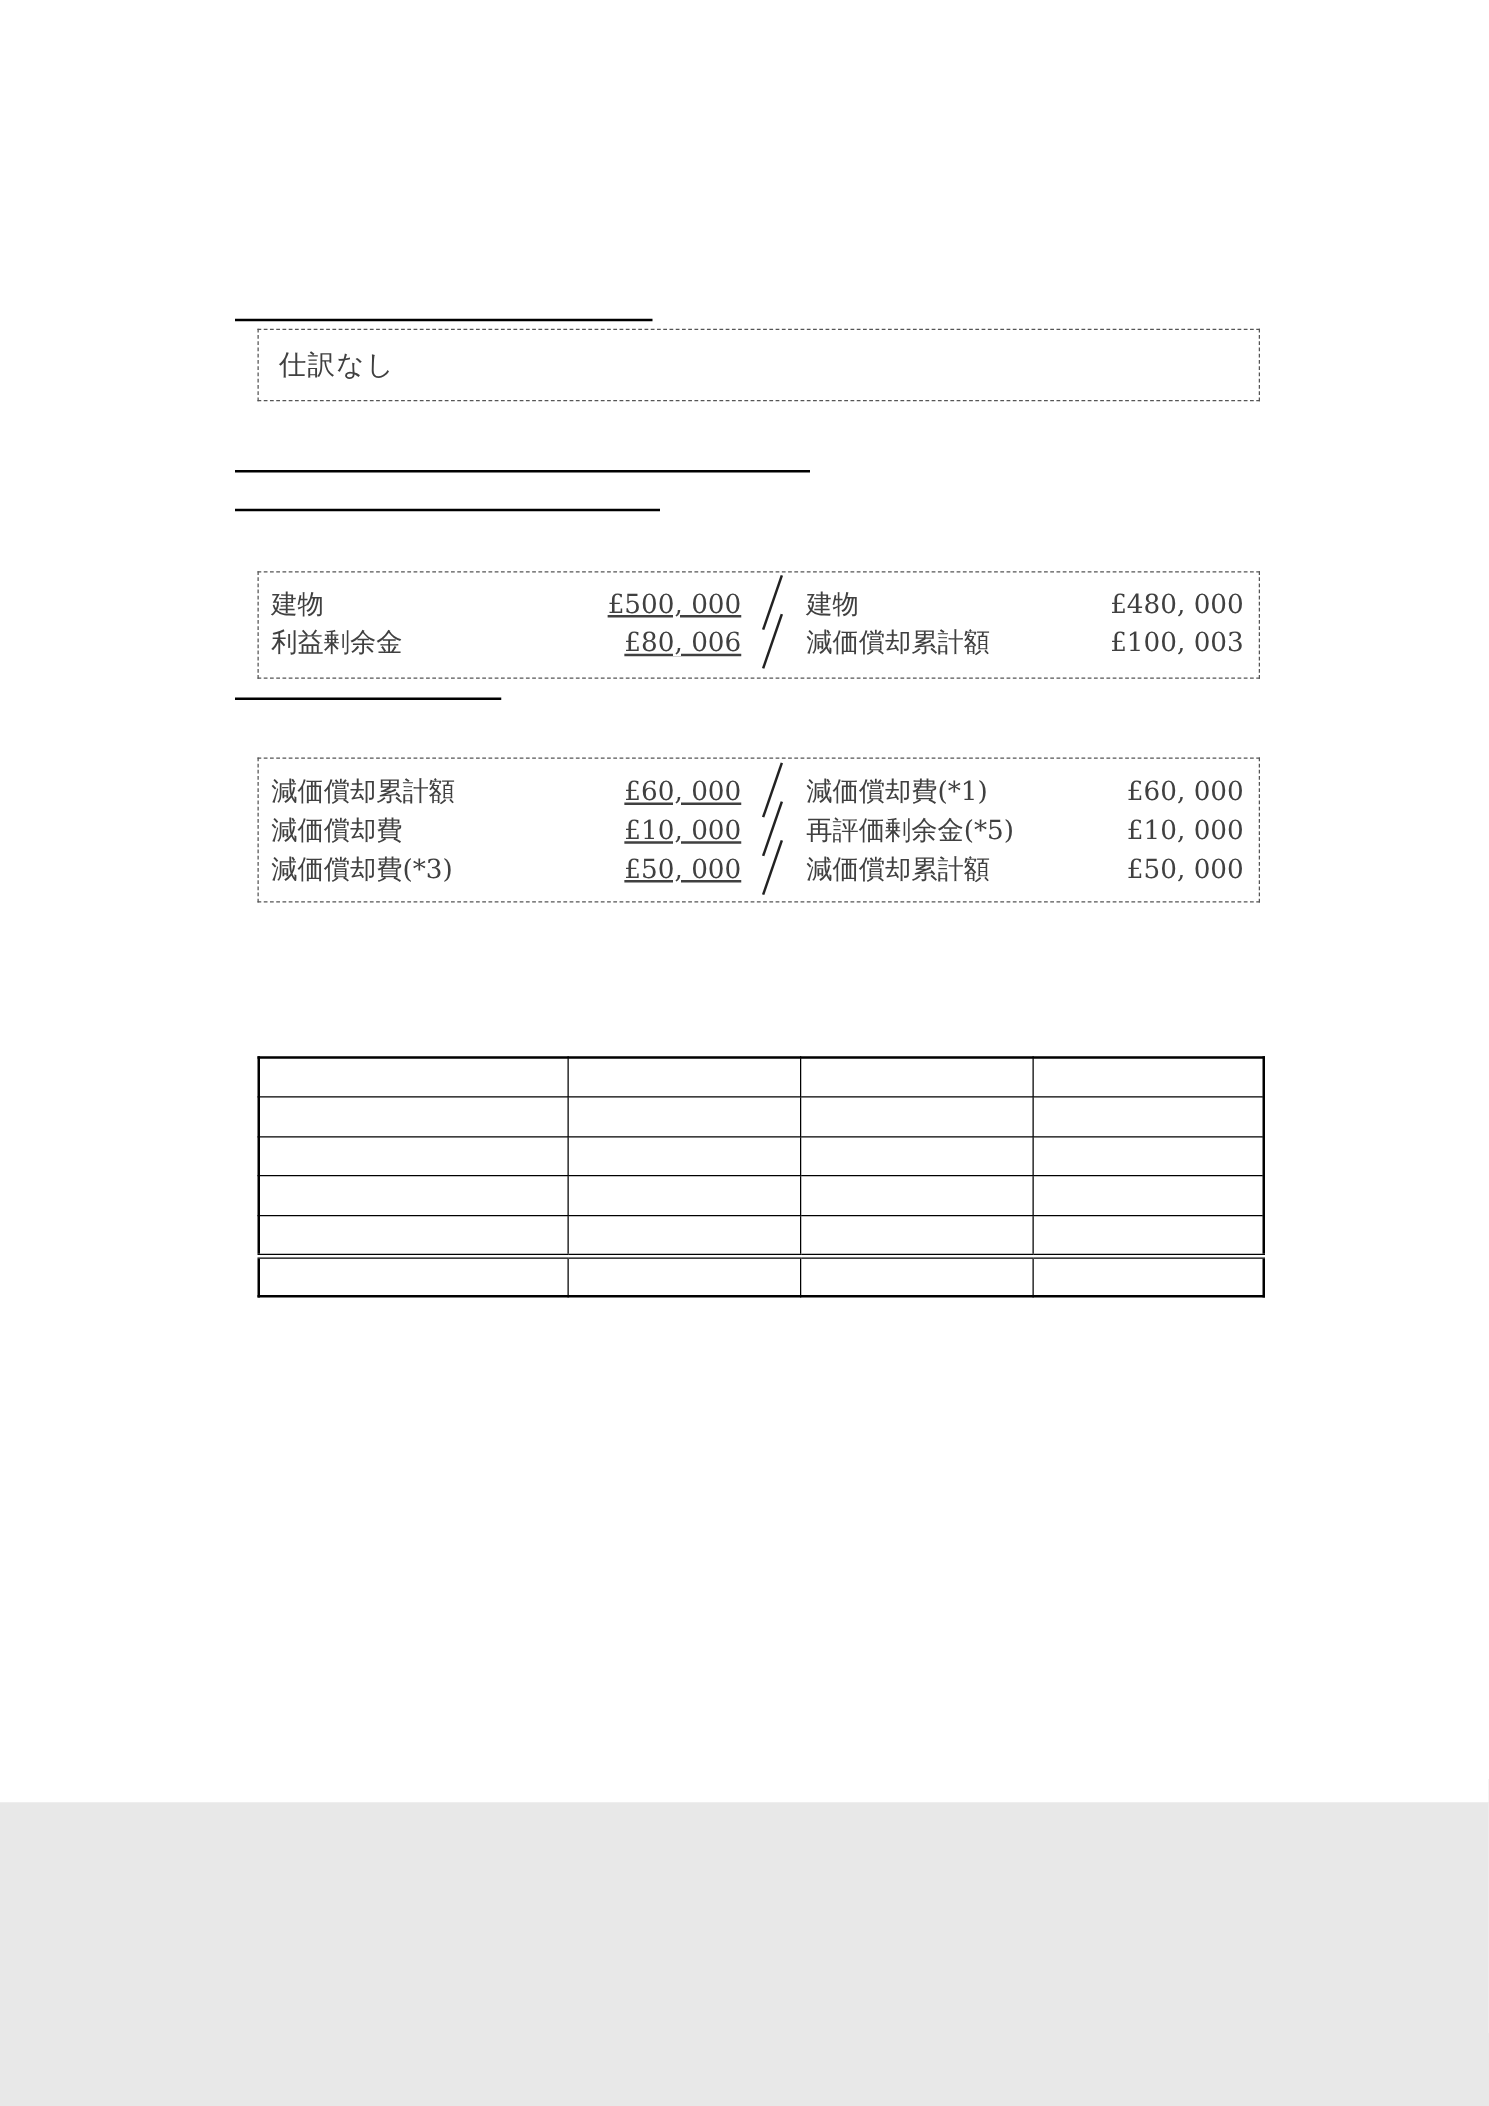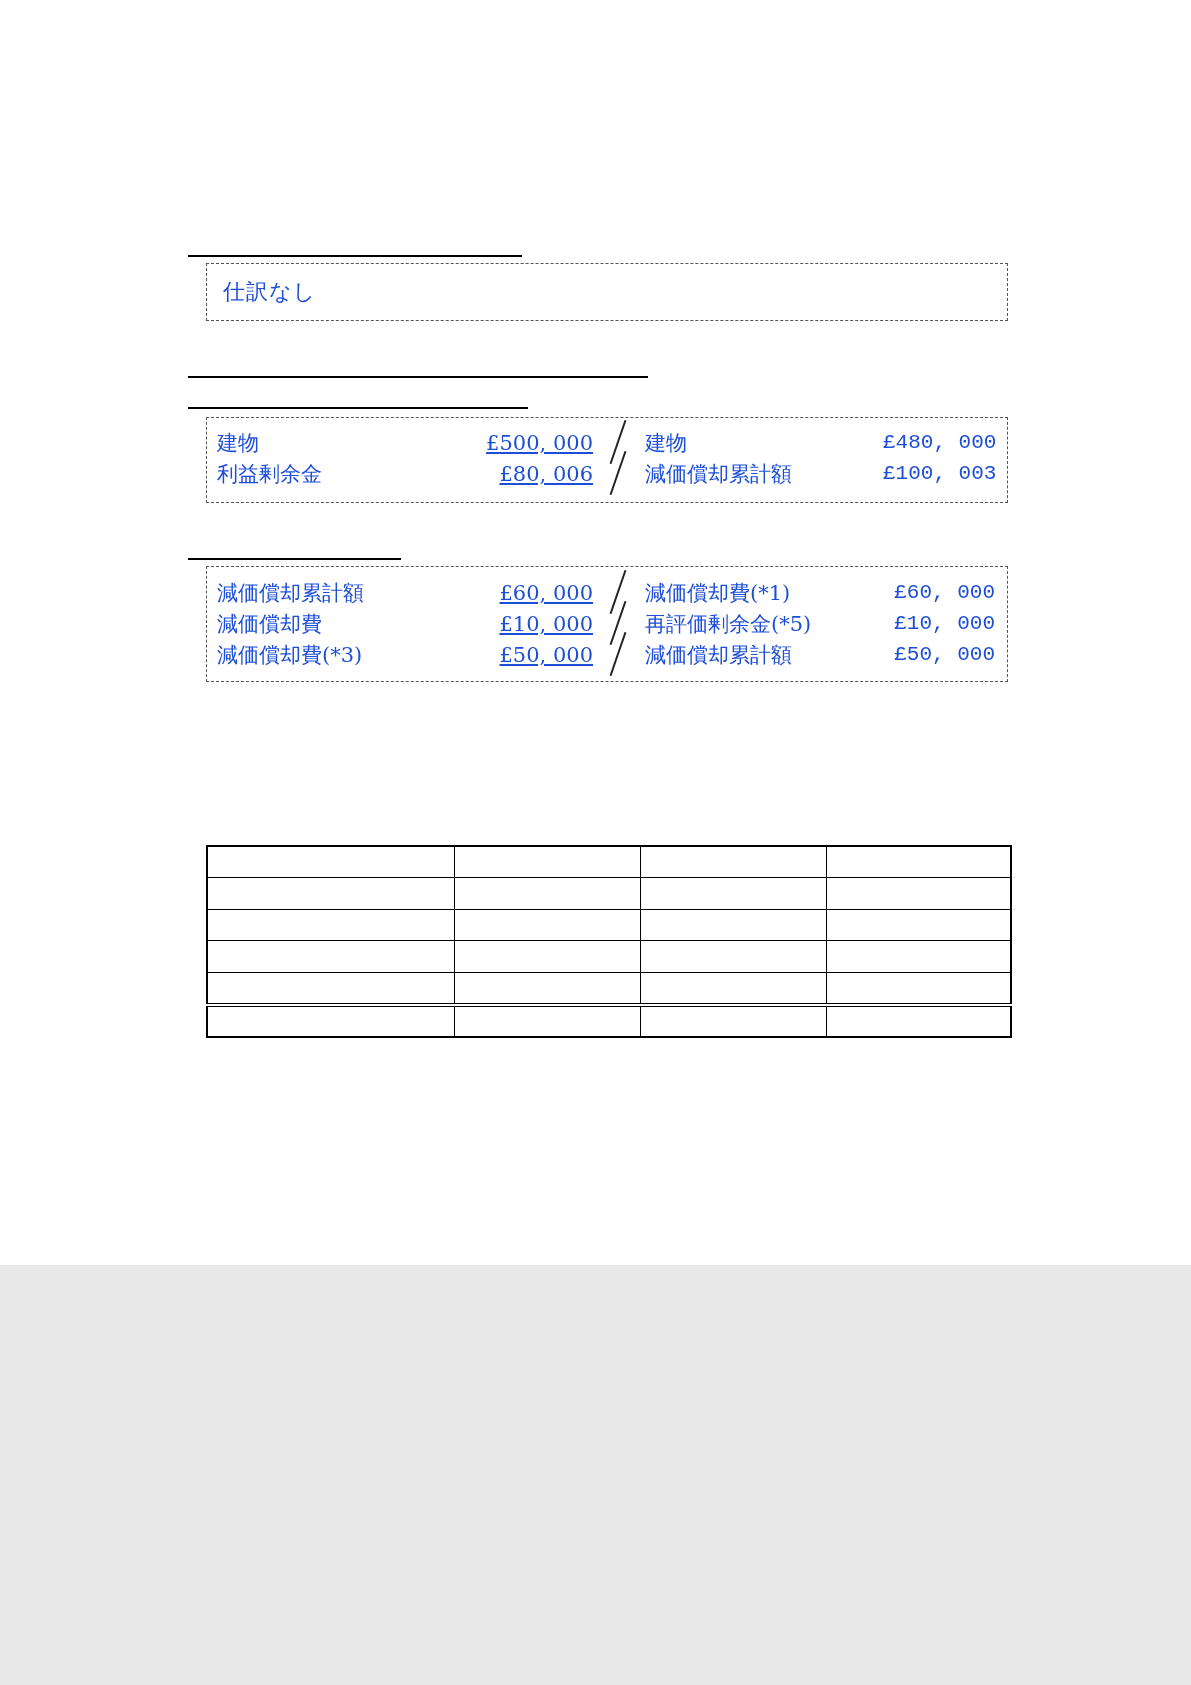--- a/index.html
+++ b/index.html
@@ -1,22 +1,22 @@
 <!DOCTYPE html>
 <html><head>
 <meta charset="utf-8">
 <style>
   html, body { margin: 0; padding: 0; background: #e8e8e8; }
   .page {
     position: relative;
     width: 1191px;
-    height: 1265px;
+    height: 1442px;
     background: #ffffff;
     font-family: "DejaVu Serif", "Liberation Serif", serif;
-    color: #1d4ed8;
+    color: #404040;
     overflow: hidden;
   }
   .rule {
     position: absolute;
     height: 2px;
     background: #000;
   }
   .dashed-box {
     position: absolute;
     left: 206px;
@@ -27,33 +27,33 @@
   }
   .no-entry-box {
     top: 263px;
     height: 58px;
     display: flex;
     align-items: center;
     padding-left: 16px;
     font-size: 22px;
     letter-spacing: 1px;
   }
-  .journal-box { padding-top: 9px; }
+  .journal-box { padding-top: 9px; margin-top: 40px; }
   .journal-row {
     position: relative;
     display: grid;
     grid-template-columns: 240px 146px 50px 240px 124px;
     height: 31px;
     align-items: center;
     font-size: 21px;
   }
   .acct-debit  { padding-left: 10px;  white-space: nowrap; overflow: hidden; }
   .amt-debit   { text-align: right; white-space: nowrap; text-decoration: underline; }
   .acct-credit { padding-left: 2px; white-space: nowrap; overflow: hidden; }
-  .amt-credit  { text-align: right; padding-right: 12px; white-space: nowrap; font-family: Liberation Mono, monospace; }
+  .amt-credit  { text-align: right; padding-right: 12px; white-space: nowrap; }
   .slash-cell  { position: relative; height: 100%; }
   .slash-line {
     position: absolute;
     left: 24px;
     top: -8px;
     width: 2px;
     height: 46px;
     background: #222;
     transform: rotate(19deg);
   }

